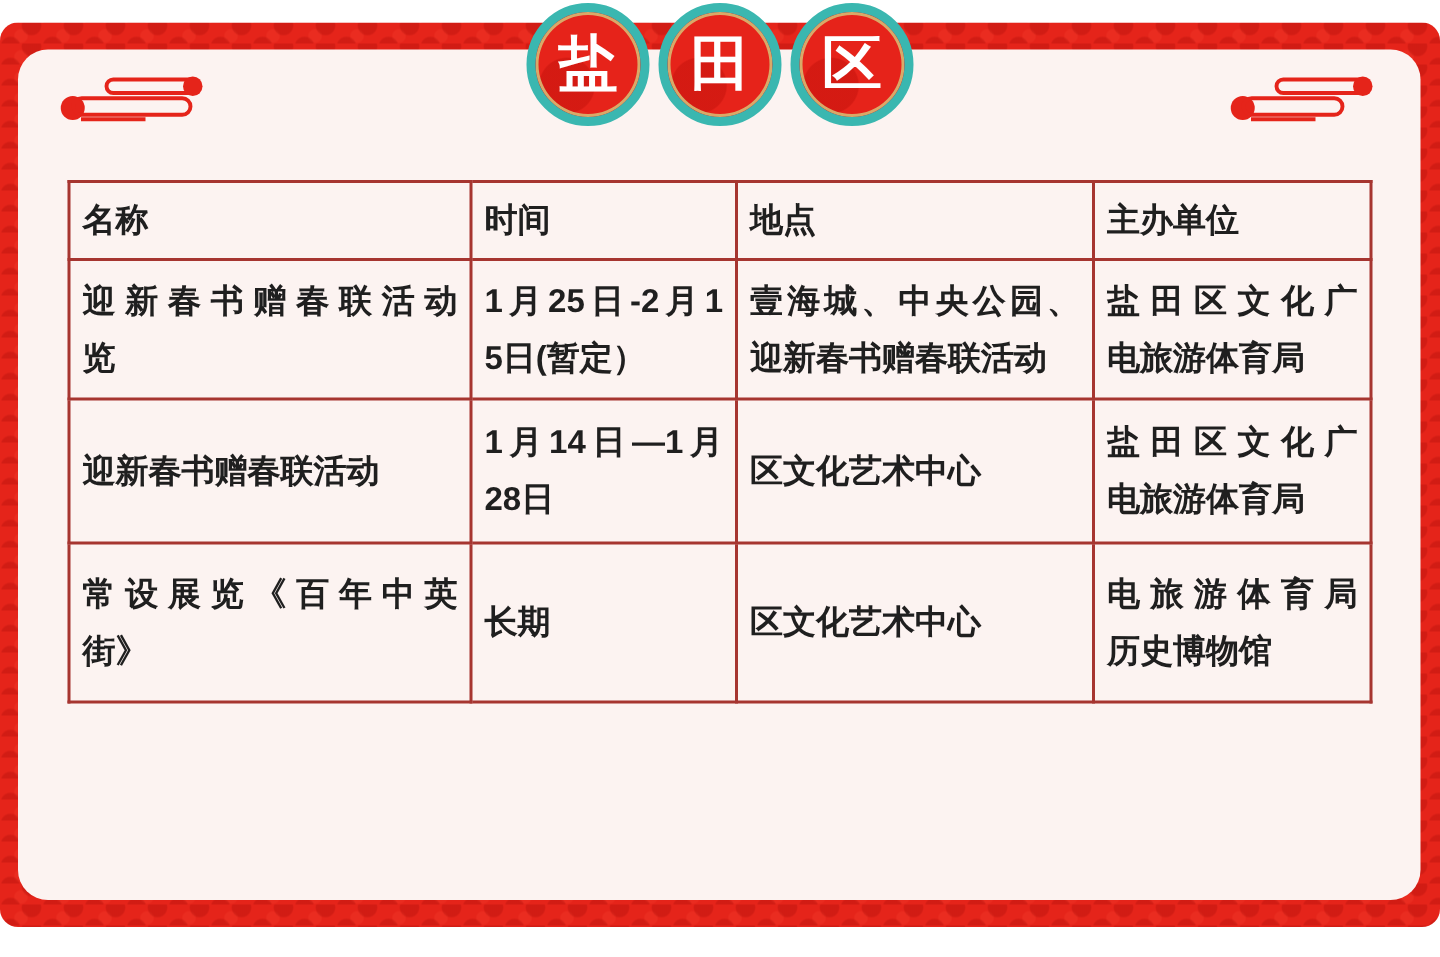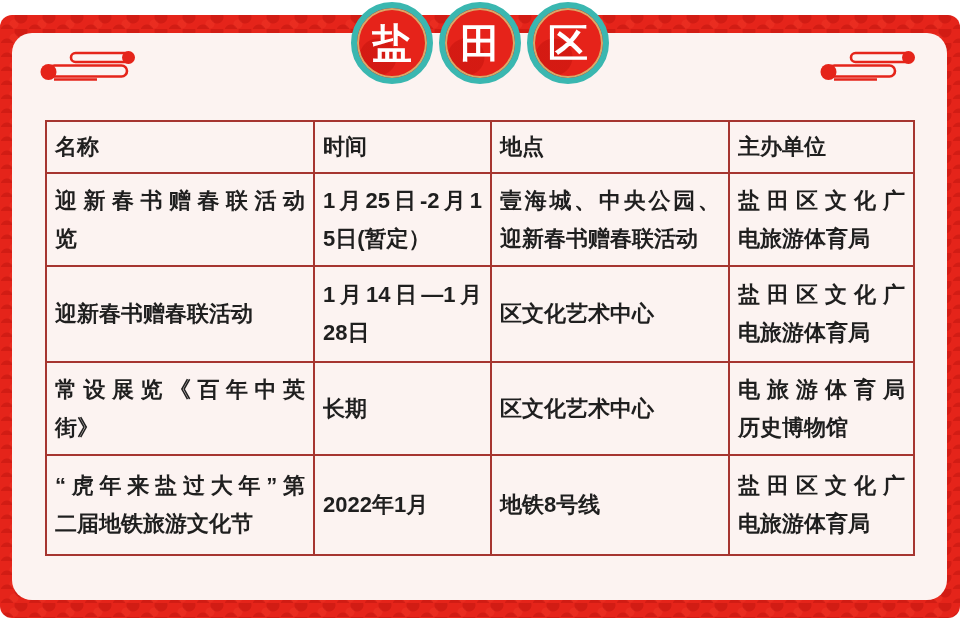--- a/index.html
+++ b/index.html
@@ -71,21 +71,21 @@
     color:#1f1f1f;
     line-height:1.72;
     vertical-align:middle;
     text-align:left;
     word-break:break-all;
     overflow:hidden;
   }
   tr.hrow{height:52px;}
   tr.r1{height:93px;}
   tr.r2{height:96px;}
-  tr.r3{height:93px;}
+  tr.r3{height:106px;}
   tr.r4{height:100px;}
   
   td .jline{
     text-align:justify;
     text-align-last:justify;
     text-justify:inter-character;
   }
 </style>
 </head>
 <body>
@@ -172,28 +172,16 @@
             <div class="jline">常设展览《百年中英</div>
             <div>街》</div>
           </td>
         <td>长期</td>
         <td>区文化艺术中心</td>
         <td>
             <div class="jline">电旅游体育局</div>
             <div>历史博物馆</div>
           </td>
       </tr>
-      <tr class="r4">
-        <td>
-            <div class="jline">“虎年来盐过大年”第</div>
-            <div>二届地铁旅游文化节</div>
-          </td>
-        <td>2022年1月</td>
-        <td>地铁8号线</td>
-        <td>
-            <div class="jline">盐田区文化广</div>
-            <div>电旅游体育局</div>
-          </td>
-      </tr>
     </tbody>
   </table>
 
 </div>
 
 </body></html>

